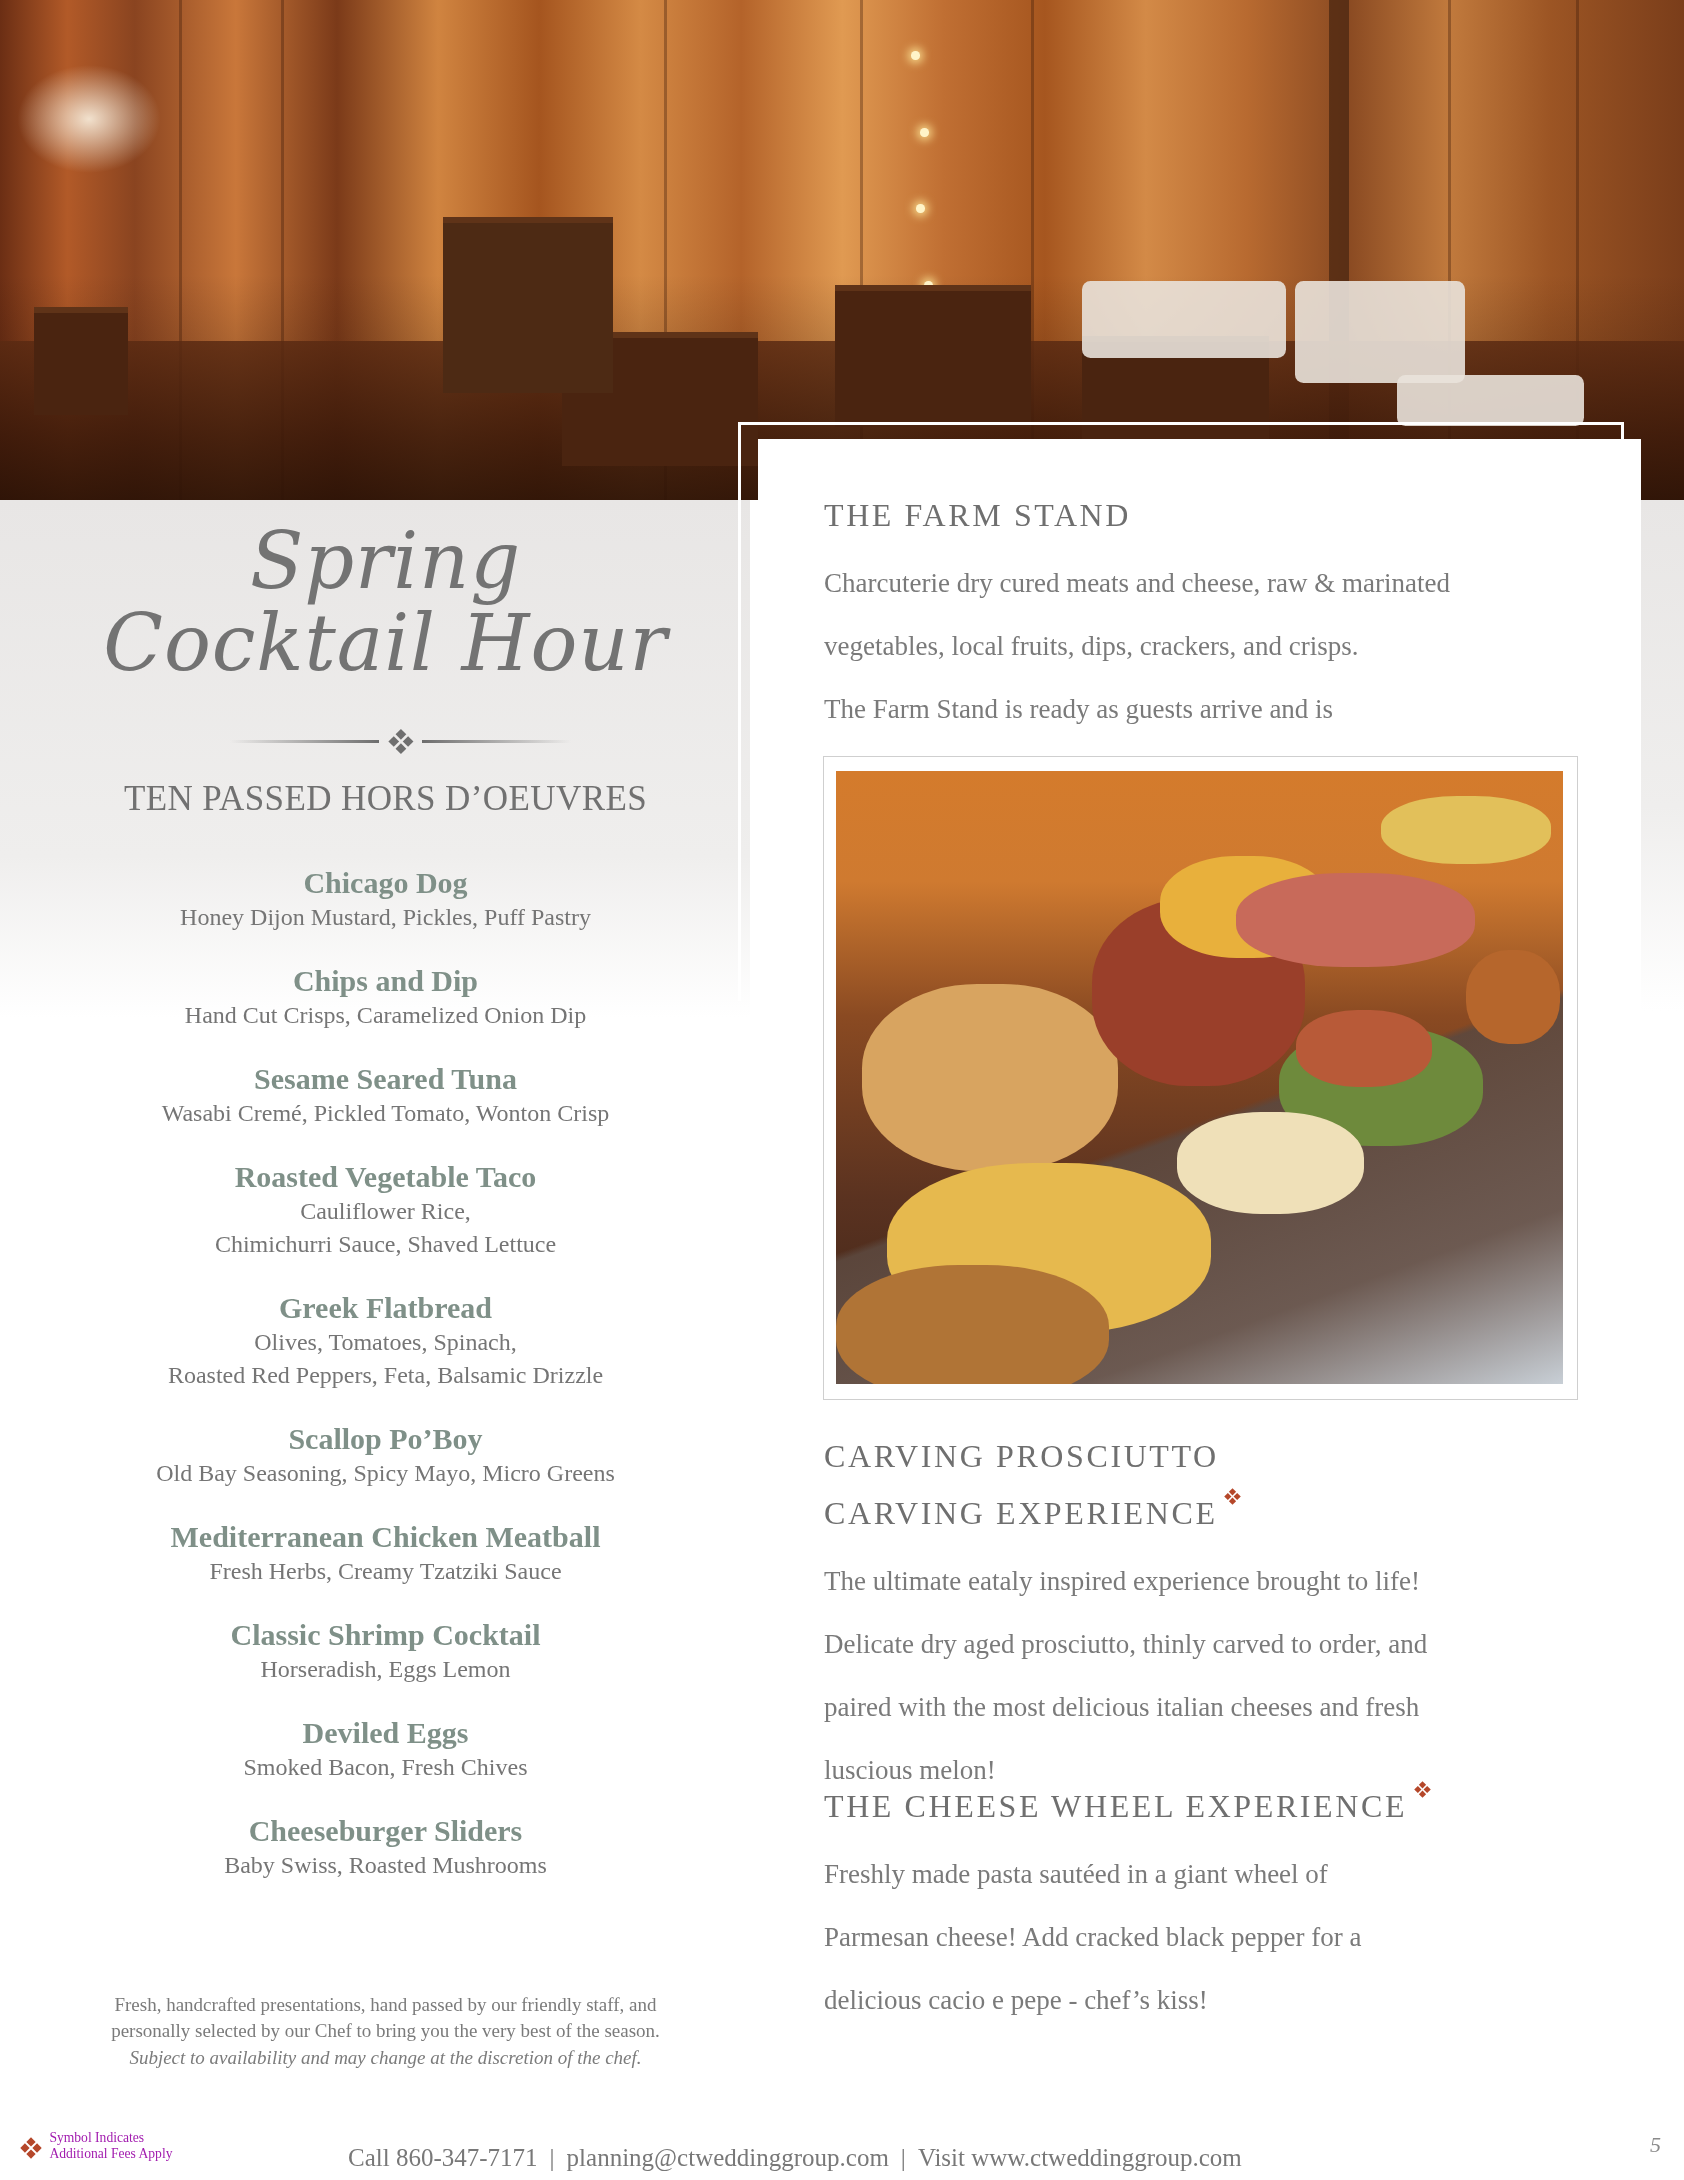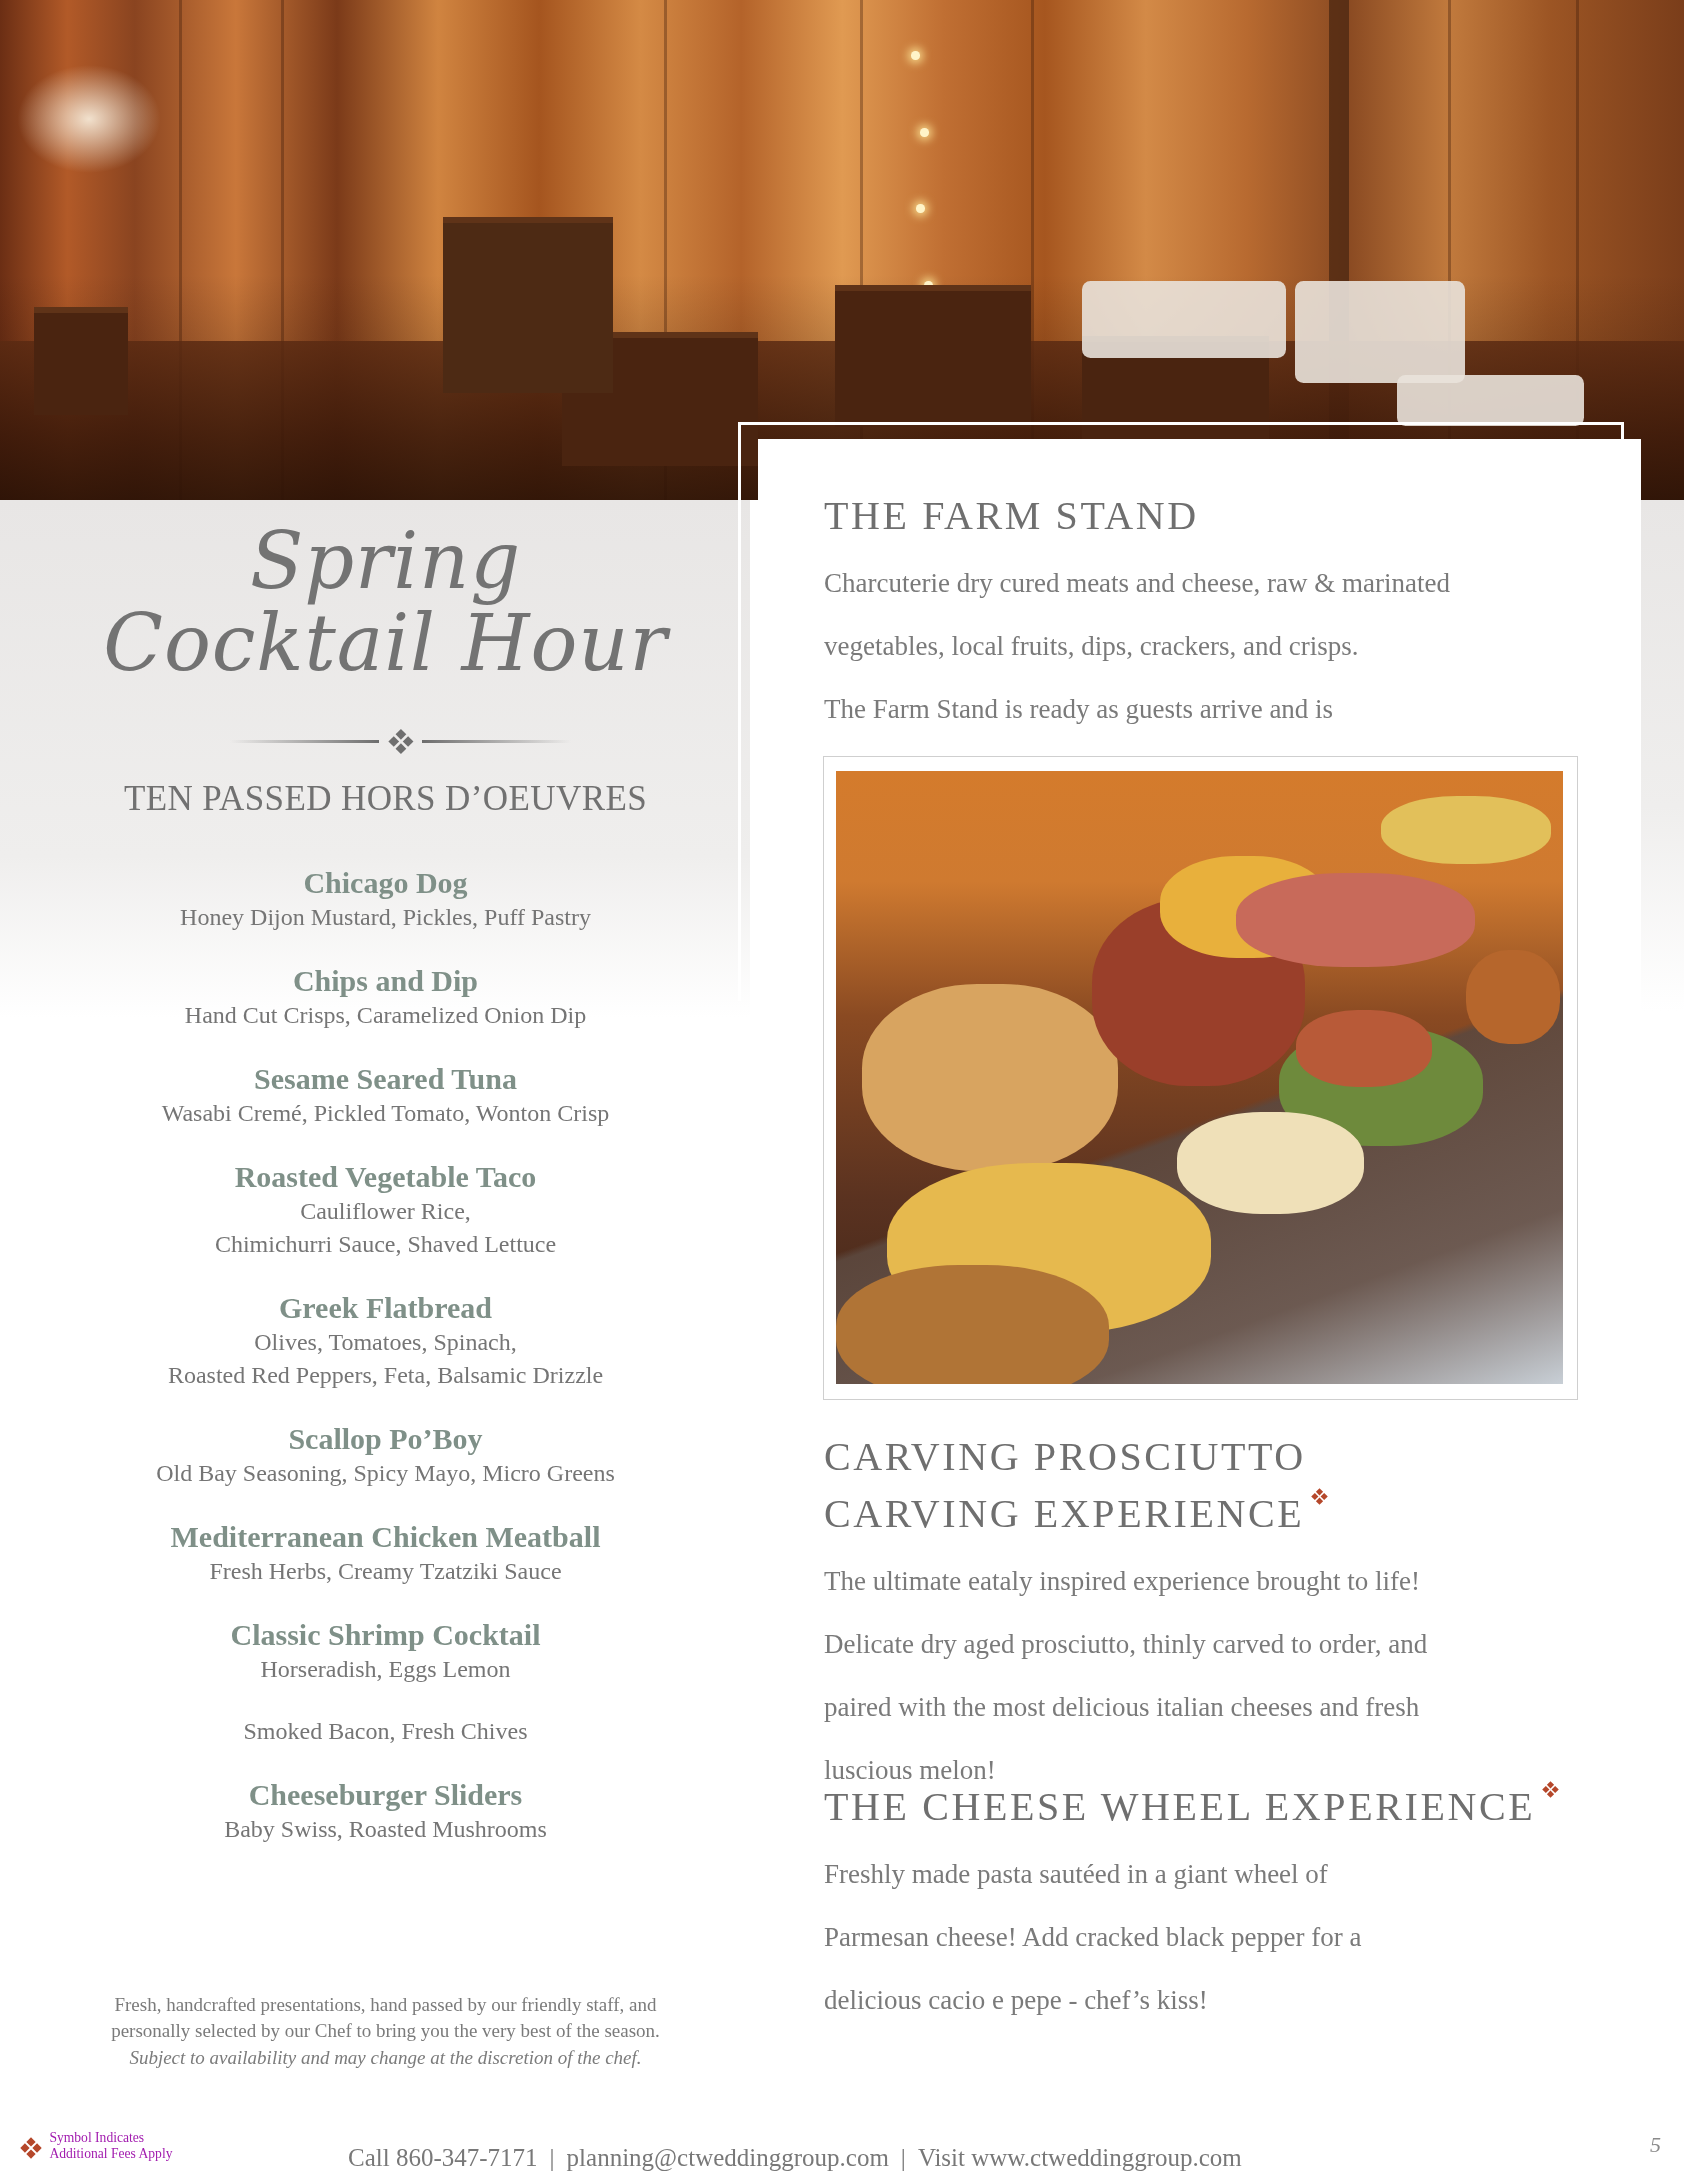--- a/index.html
+++ b/index.html
@@ -98,21 +98,21 @@
   }
   .outline-box::after {
     content:""; position:absolute; left:-3.4px; bottom:-0.9px; width:3.4px; height:0.9px;
   }
   .card {
     position:absolute; left:758px; top:439px; width:883px; height:1680px;
     background:#ffffff;
   }
   .card-text { position:absolute; left:824px; width:767px; }
   .h2 {
-    font-size:40px; letter-spacing:2.6px; color:#6f6f6f; line-height:57px;
+    font-size:32px; letter-spacing:2.6px; color:#6f6f6f; line-height:57px;
   }
   .body-text {
     font-size:27px; line-height:47px; color:#7a7a7a;margin-top:16px;
   }
   .fee-icon { display:inline-block; width:17px; height:17px; vertical-align:top; margin-left:6.8px; margin-top:3.4px; }
 
   .photo-frame {
     position:absolute; left:823px; top:756px; width:755px; height:644px;
     border:1.7px solid #cfcfcf; box-sizing:border-box; background:#fff;
   }
@@ -219,20 +219,21 @@
   </div>
   <div class="menu-item">
     <div class="name">Mediterranean Chicken Meatball</div>
     <div class="desc">Fresh Herbs, Creamy Tzatziki Sauce</div>
   </div>
   <div class="menu-item">
     <div class="name">Classic Shrimp Cocktail</div>
     <div class="desc">Horseradish, Eggs Lemon</div>
   </div>
   <div class="menu-item">
+    <div class="name">Deviled Eggs</div>
     <div class="desc">Smoked Bacon, Fresh Chives</div>
   </div>
   <div class="menu-item">
     <div class="name">Cheeseburger Sliders</div>
     <div class="desc">Baby Swiss, Roasted Mushrooms</div>
   </div>
 </div>
 
 <div class="note">
   <div>Fresh, handcrafted presentations, hand passed by our friendly staff, and</div>

